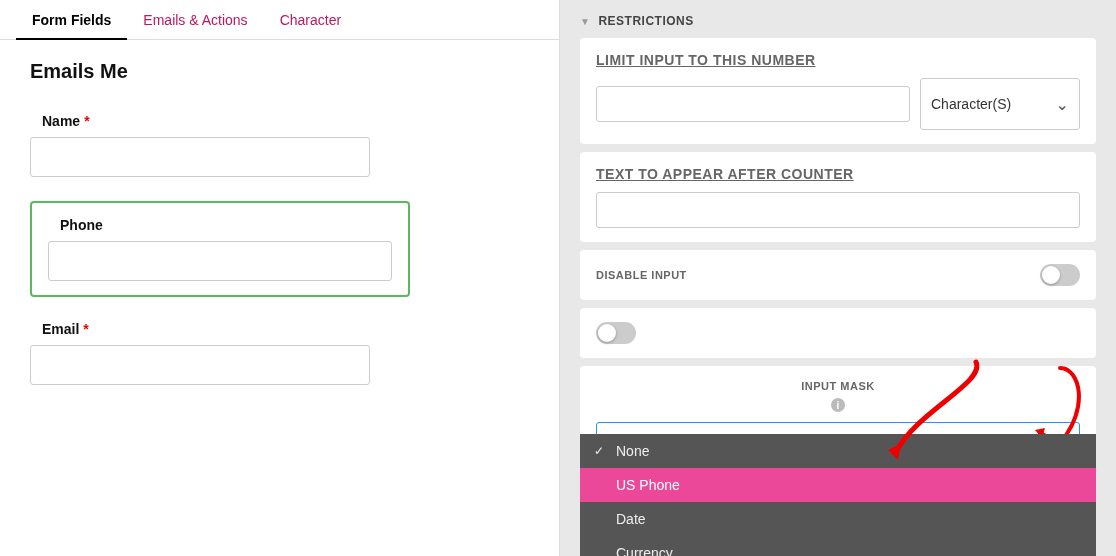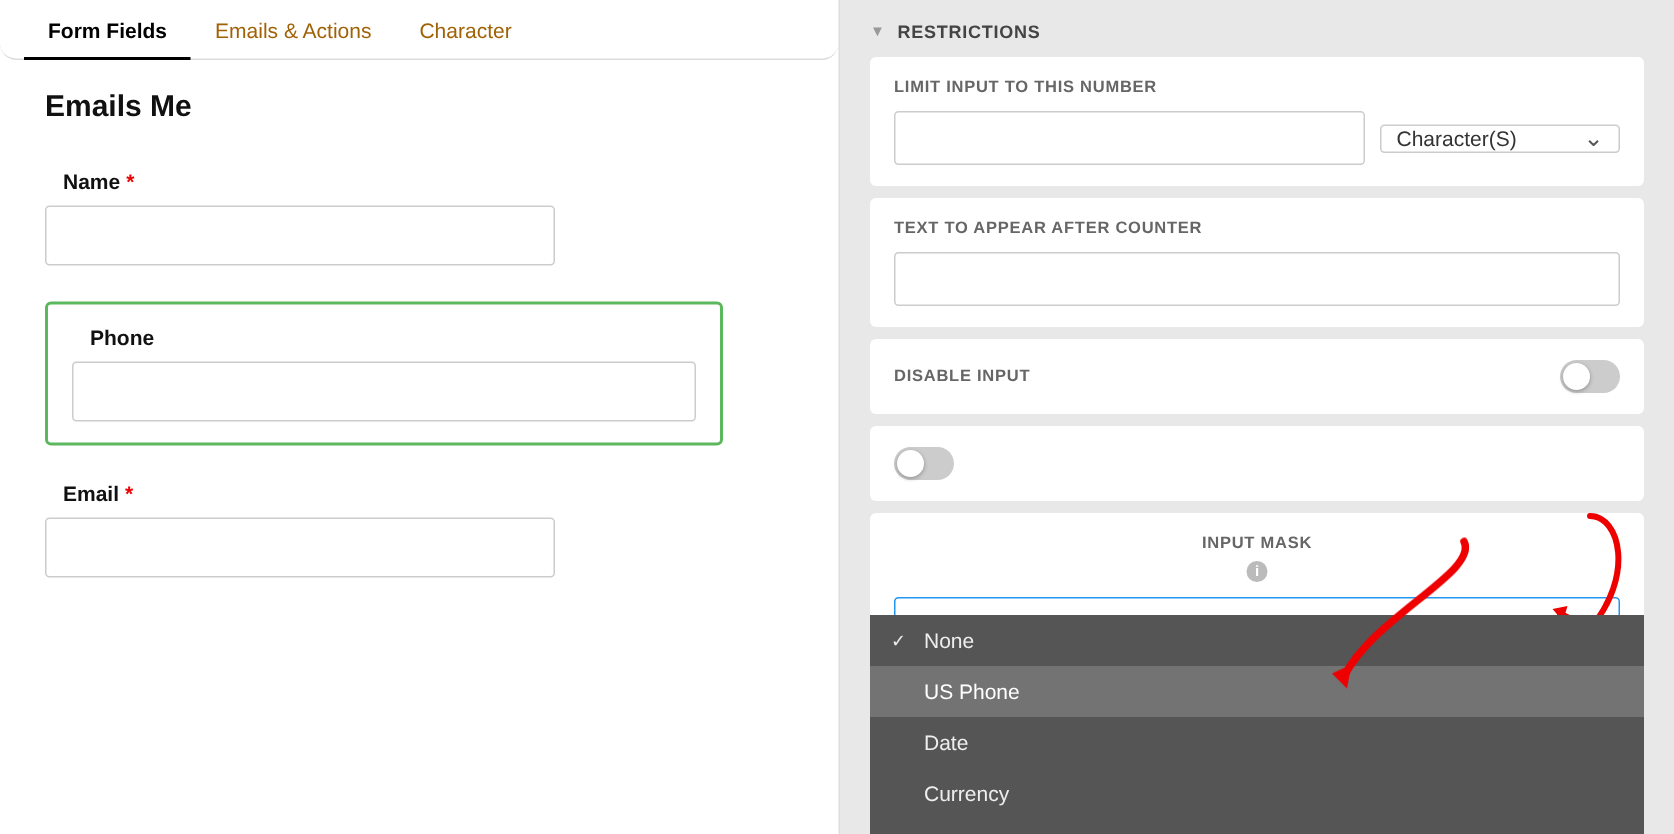--- a/index.html
+++ b/index.html
@@ -18,27 +18,26 @@
       background: #fff;
       border-right: 1px solid #ddd;
       display: flex;
       flex-direction: column;
     }
 
     .tabs {
       display: flex;
       border-bottom: 1px solid #ddd;
       padding: 0 16px;
-      border-radius: 11px;
     }
     .tab {
       padding: 12px 16px 10px;
       font-size: 14px;
       cursor: pointer;
-      color: #a16207;
+      color: #be185d;
       border-bottom: 2px solid transparent;
       margin-bottom: -1px;
     }
     .tab.active {
       color: #000;
       font-weight: 600;
       border-bottom: 2px solid #000;
     }
 
     .left-content {
@@ -78,21 +77,21 @@
       border: 1px solid #ccc;
       border-radius: 3px;
       background: #fff;
       display: block;
     }
 
     .phone-field-wrapper {
       border: 2px solid #5cb85c;
       border-radius: 4px;
       padding: 14px 16px;
-      width: 452px;
+      width: 380px;
     }
     .phone-field-wrapper .field-label {
       margin-bottom: 8px;
     }
     .phone-field-wrapper .field-input {
       width: 100%;
     }
 
     
     .right-panel {
@@ -123,26 +122,27 @@
     }
 
     .setting-row {
       background: #fff;
       border-radius: 4px;
       padding: 14px 16px;
       margin-bottom: 8px;
     }
 
     .setting-label {
-      font-size: 11px;
+      font-size: 14px;
       font-weight: 600;
       color: #666;
       letter-spacing: 0.5px;
       margin-bottom: 10px;
       text-transform: uppercase;
+      text-decoration: underline;
     }
 
     .limit-input-row {
       display: flex;
       gap: 10px;
       align-items: center;
     }
 
     .limit-number-input {
       flex: 1;
@@ -154,21 +154,21 @@
       font-size: 14px;
     }
 
     .character-select {
       display: flex;
       align-items: center;
       justify-content: space-between;
       border: 1px solid #ccc;
       border-radius: 3px;
       padding: 0 10px;
-      height: 19px;
+      height: 52px;
       background: #fff;
       min-width: 160px;
       cursor: pointer;
     }
     .character-select span {
       font-size: 14px;
       color: #333;
     }
     .character-select .caret {
       font-size: 16px;
@@ -282,21 +282,21 @@
     .dropdown-item {
       padding: 9px 14px;
       font-size: 14px;
       color: #eee;
       cursor: pointer;
       display: flex;
       align-items: center;
       gap: 8px;
     }
     .dropdown-item.selected {
-      background: #737373;
+      background: #ec4899;
       color: #fff;
     }
     .check-mark {
       font-size: 12px;
       width: 14px;
     }
   </style>
 </head>
 <body>
 

